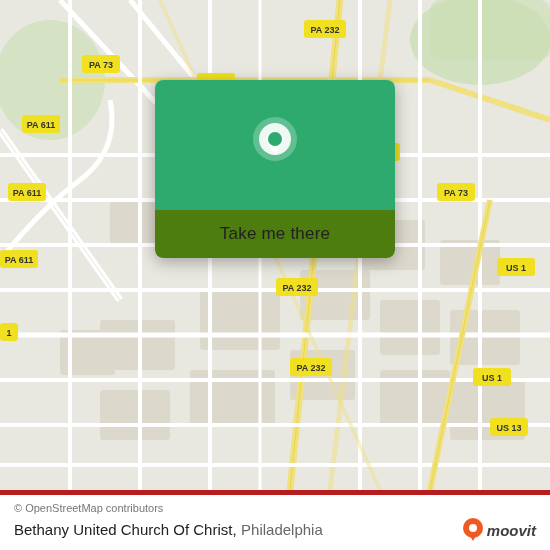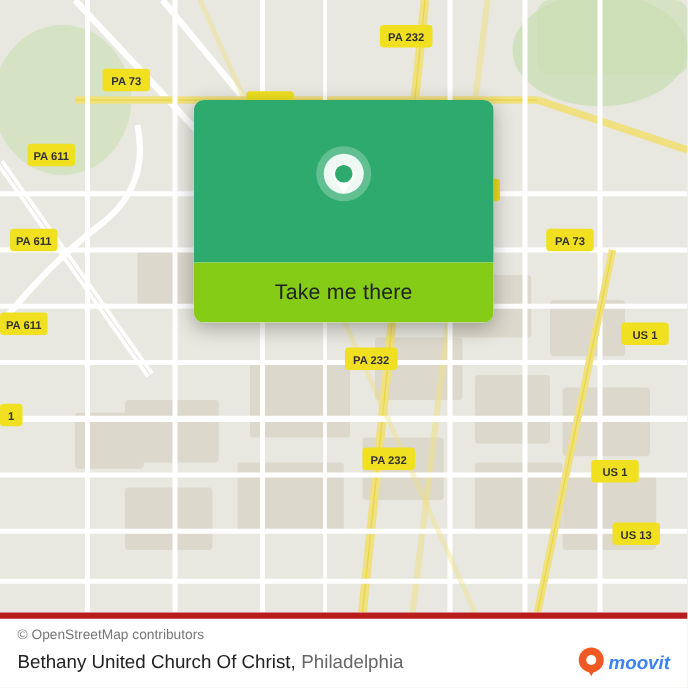--- a/index.html
+++ b/index.html
@@ -43,21 +43,21 @@
       display: flex;
       align-items: center;
       justify-content: center;
       height: 130px;
     }
 
     #take-me-there-btn {
       display: block;
       width: 100%;
       padding: 14px 0;
-      background: #84cc16;
+      background: #4d7c0f;
       border: none;
       font-size: 17px;
       font-weight: 500;
       color: #222;
       text-align: center;
       cursor: pointer;
       letter-spacing: 0.2px;
     }
 
     
@@ -103,21 +103,21 @@
     }
 
     .moovit-pin {
       width: 22px;
       height: 26px;
     }
 
     .moovit-text {
       font-size: 15px;
       font-weight: bold;
-      color: #3b82f6;
+      color: #404040;
       font-style: italic;
     }
   </style>
 </head>
 <body>
 
 <div id="map-container">
   <svg class="map-svg" viewBox="0 0 550 490" xmlns="http://www.w3.org/2000/svg">
 
     <rect width="550" height="490" fill="#e8e8e0"></rect>

